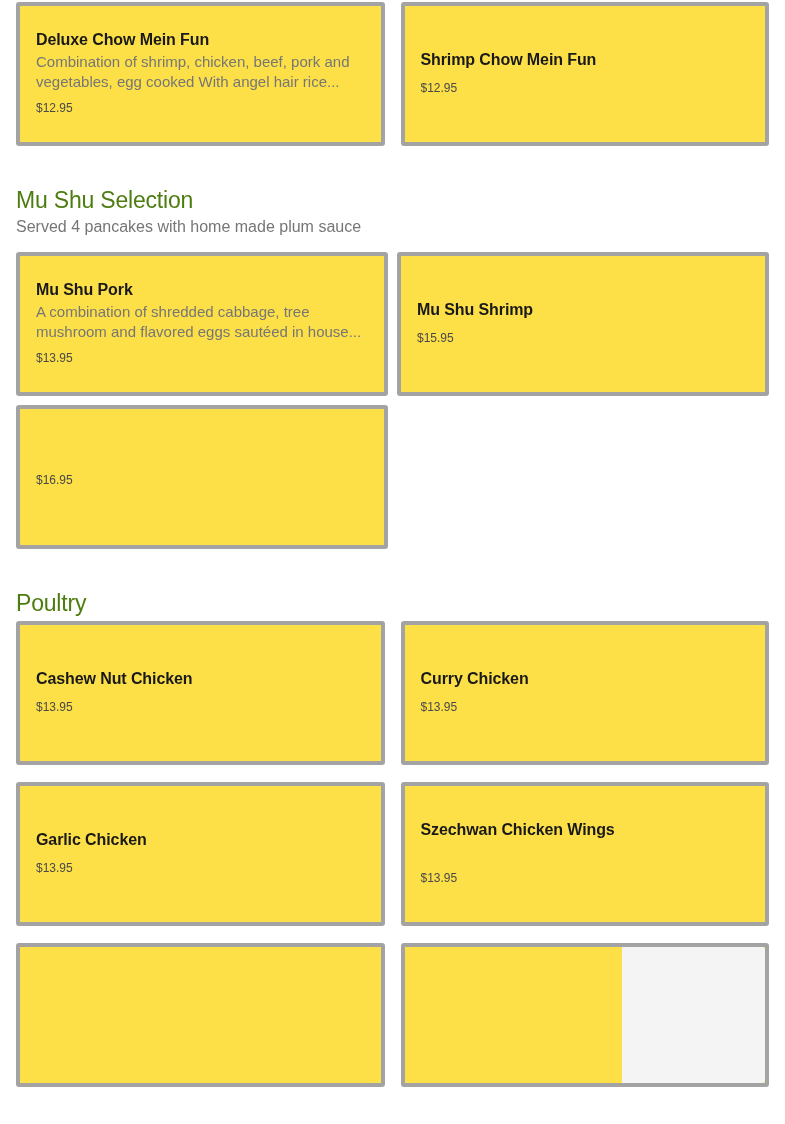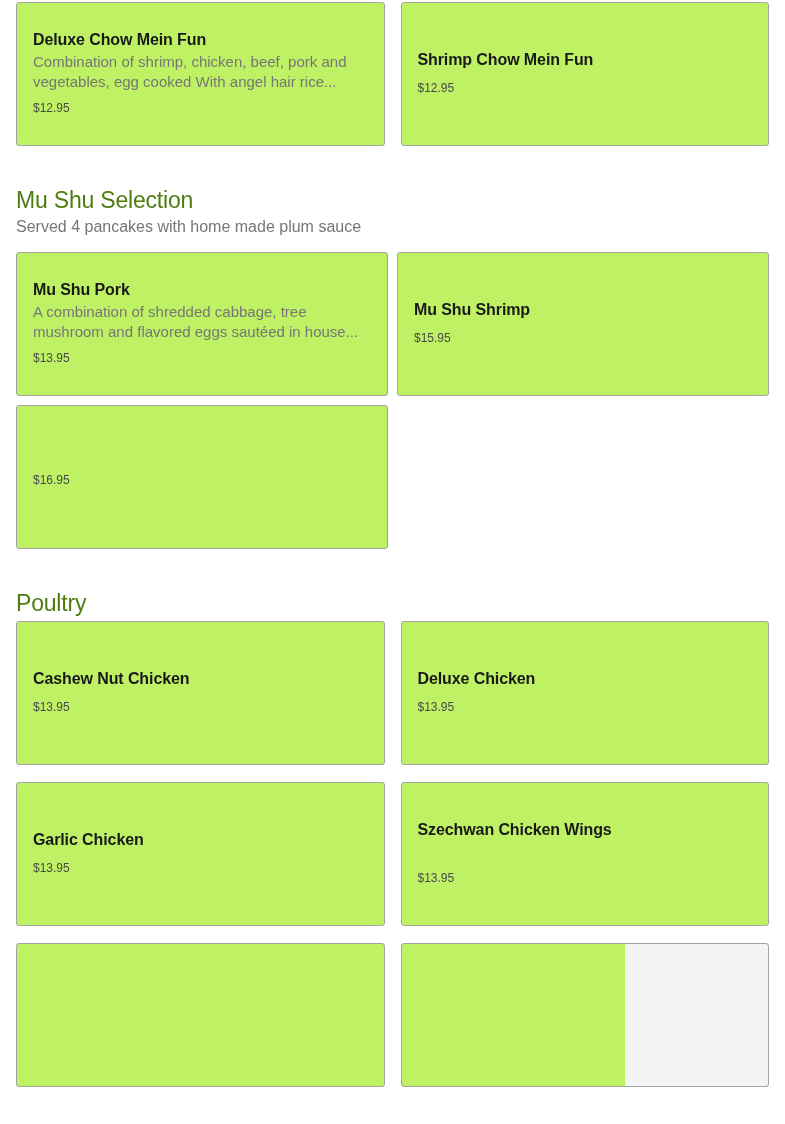--- a/index.html
+++ b/index.html
@@ -36,22 +36,22 @@
     margin-top: 0;
   }
   .section-title + .menu-grid { margin-top: 4px; }
   .section-subtitle + .menu-grid { margin-top: 15px; gap: 9px; }
   .section:first-child .menu-grid { margin-top: 2px; }
 
   .menu-item-card {
     position: relative;
     box-sizing: border-box;
     height: 144px;
-    background: #bef264;
-    border: 1px solid #a3a3a3;
+    background: #fde047;
+    border: 4px solid #a3a3a3;
     border-radius: 3px;
     padding: 0 16px;
     display: flex;
     flex-direction: column;
     justify-content: center;
     overflow: hidden;
     cursor: pointer;
   }
   .item-title {
     font-size: 16px;
@@ -144,21 +144,21 @@
 
     <div class="menu-grid">
   <div class="menu-item-card">
     <h3 class="item-title">Cashew Nut Chicken</h3>
 
     <div class="item-price">$13.95</div>
 
   </div>
 
   <div class="menu-item-card">
-    <h3 class="item-title">Deluxe Chicken</h3>
+    <h3 class="item-title">Curry Chicken</h3>
 
     <div class="item-price">$13.95</div>
 
   </div>
 
   <div class="menu-item-card">
     <h3 class="item-title">Garlic Chicken</h3>
 
     <div class="item-price">$13.95</div>
 

